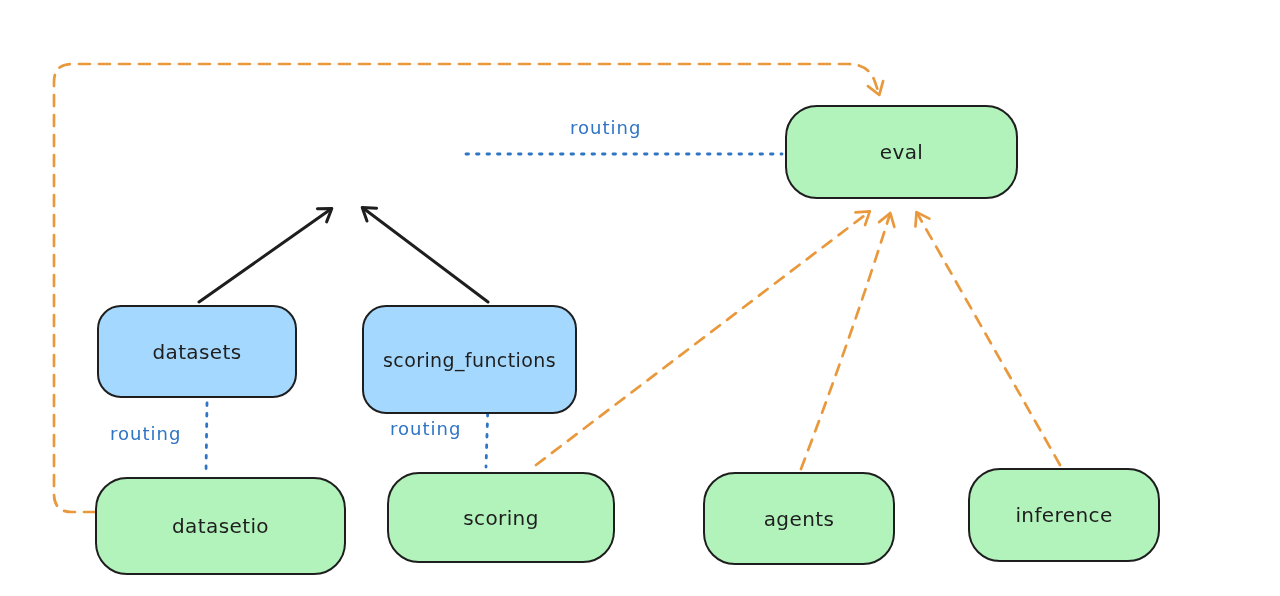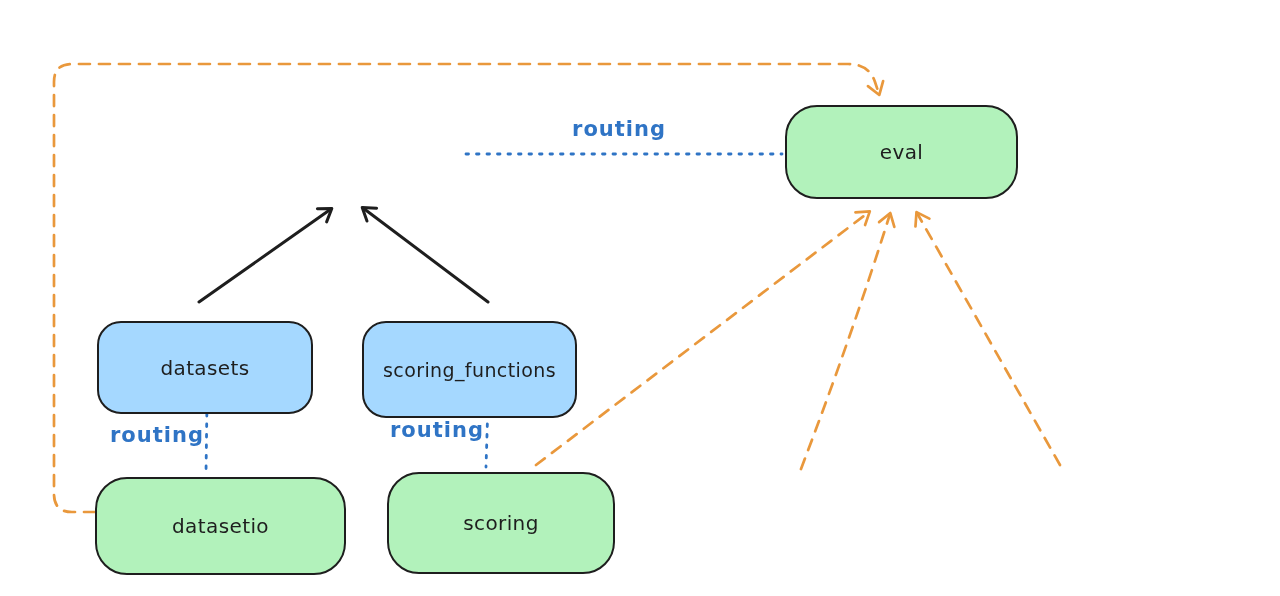--- a/index.html
+++ b/index.html
@@ -19,21 +19,21 @@
   .node{
     position:absolute;display:flex;align-items:center;justify-content:center;
     border:2.6px solid var(--ink);border-radius:24px;
     font-size:20px;color:var(--ink);letter-spacing:0.4px;
     box-sizing:border-box;
   }
   .node.api{background:var(--api_fill);}
   .node.provider{background:var(--provider_fill);border-radius:32px;}
   .edge-label{
     position:absolute;color:var(--routing_blue);
-    font-weight:700;font-size:21px;text-align:right;letter-spacing:1px;
+    font-weight:400;font-size:18px;text-align:left;letter-spacing:1px;
   }
   .black-line{stroke:var(--ink);stroke-width:3;fill:none;stroke-linecap:round;}
   .dotted-blue{stroke:var(--routing_blue);stroke-width:2.8;fill:none;stroke-dasharray:2.5 8;stroke-linecap:round;}
   .dashed-orange{stroke:var(--orange);stroke-width:2.7;fill:none;stroke-dasharray:11 9;stroke-linecap:round;}
   .head-black{stroke:var(--ink);stroke-width:3;fill:none;stroke-linecap:round;stroke-linejoin:round;}
   .head-orange{stroke:var(--orange);stroke-width:2.7;fill:none;stroke-linecap:round;stroke-linejoin:round;}
 </style>
 </head>
 <body>
 
@@ -55,34 +55,40 @@
     <path class="dotted-blue" d="M 466 154 L 782 154"></path>
     <path class="dotted-blue" d="M 207 403 L 206 473"></path>
     <path class="dotted-blue" d="M 488 403 L 486 467"></path>
 
     <path class="dashed-orange" d="M 95 512 L 72 512 Q 54 512 54 494 L 54 82 Q 54 64 72 64 L 848 64 Q 869 64 875 82 L 879 94" marker-end="url(#arrowOrange)"></path>
     <path class="dashed-orange" d="M 536 465 L 869 212" marker-end="url(#arrowOrange)"></path>
     <path class="dashed-orange" d="M 801 469 Q 852 335 890 214" marker-end="url(#arrowOrange)"></path>
     <path class="dashed-orange" d="M 1060 465 L 917 213" marker-end="url(#arrowOrange)"></path>
   </svg>
 
-  <div class="node api" style="left:97px;top:321px;width:216px;height:93px;">
+  <div class="node api" style="left:97px;top:305px;width:200px;height:93px;">
     <span>datasets</span>
   </div>
-  <div class="node api" style="left:362px;top:305px;width:215px;height:97px;font-size:19px;margin-top:16px;">
+  <div class="node api" style="left:362px;top:305px;width:215px;height:109px;font-size:19px;">
     <span>scoring_functions</span>
   </div>
 
   <div class="node provider" style="left:785px;top:105px;width:233px;height:94px;">
     <span>eval</span>
   </div>
   <div class="node provider" style="left:95px;top:477px;width:251px;height:98px;">
     <span>datasetio</span>
   </div>
-  <div class="node provider" style="left:387px;top:472px;width:228px;height:102px;">
+  <div class="node provider" style="left:387px;top:472px;width:228px;height:91px;">
     <span>scoring</span>
+  </div>
+  <div class="node provider" style="left:703px;top:472px;width:192px;height:93px;">
+    <span>agents</span>
+  </div>
+  <div class="node provider" style="left:968px;top:468px;width:192px;height:94px;">
+    <span>inference</span>
   </div>
 
   <div class="edge-label" style="left:570px;top:117px;width:96px;">routing</div>
   <div class="edge-label" style="left:110px;top:423px;width:90px;">routing</div>
   <div class="edge-label" style="left:390px;top:418px;width:90px;">routing</div>
 
 </div>
 
 </body></html>

